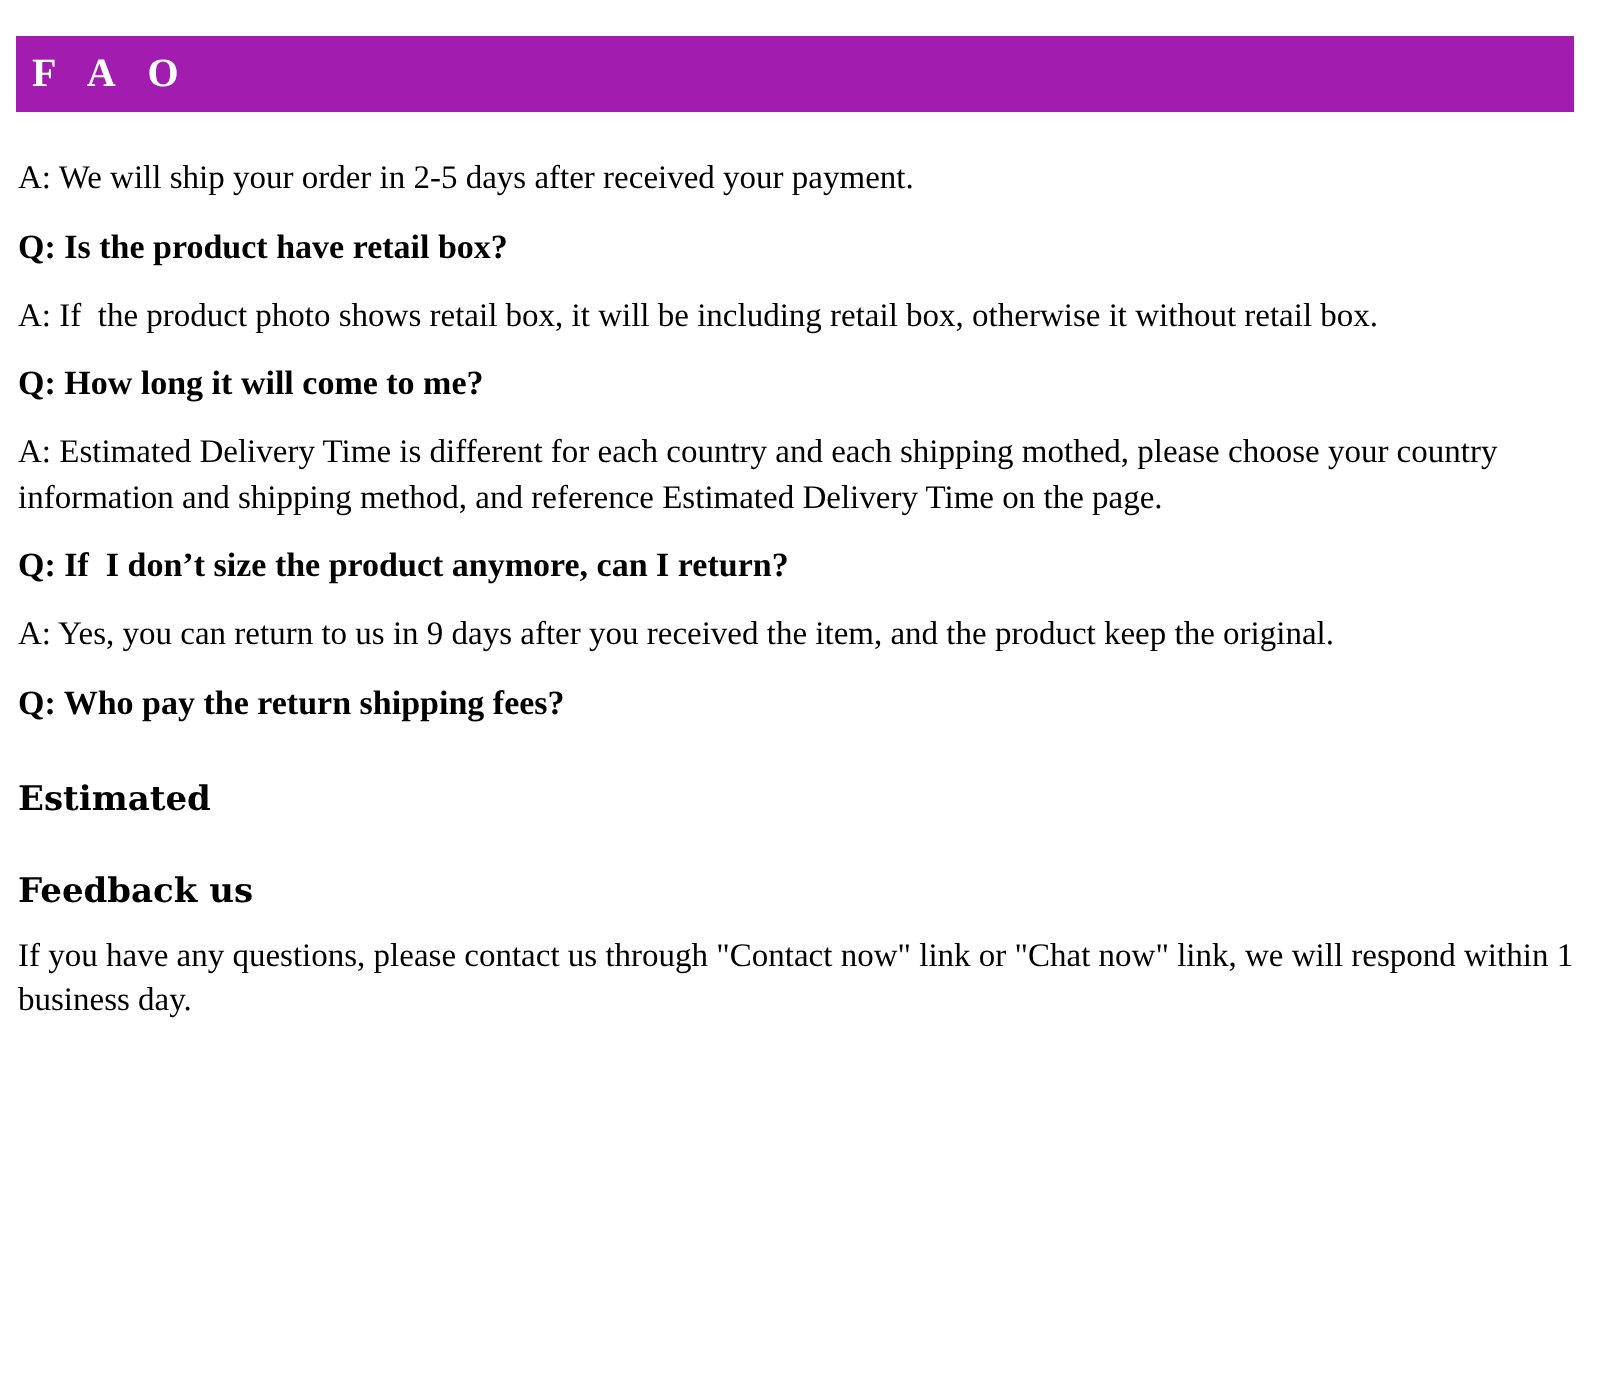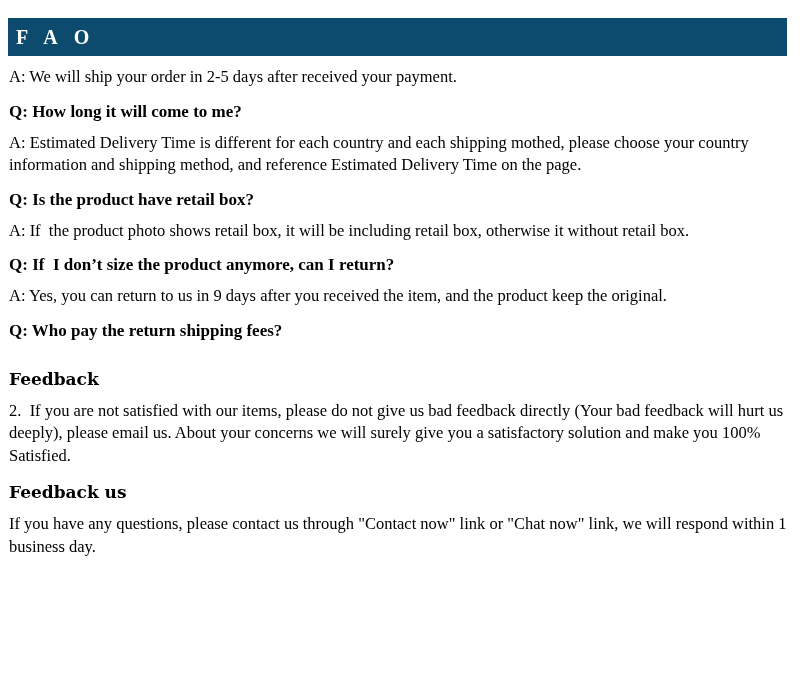--- a/index.html
+++ b/index.html
@@ -24,21 +24,21 @@
     box-sizing: border-box;
   }
 
   
   .title-bar {
     position: absolute;
     left: 8px;
     top: 18px;
     width: 779px;
     height: 38px;
-    background: #0c4a6e;
+    background: #a21caf;
     color: #ffffff;
     display: flex;
     align-items: center;
   }
   .title-bar .title-text {
     font-family: "Liberation Serif", "DejaVu Serif", serif;
     font-weight: bold;
     font-size: 20px;
     letter-spacing: 6px;
     padding-left: 8px;
@@ -64,21 +64,21 @@
     line-height: 22px;
     margin: 0 0 9px 0;
     white-space: pre-wrap;
   }
 
   .a-line {
     font-family: "Liberation Serif", "DejaVu Serif", serif;
     font-weight: normal;
     font-size: 16.5px;
     line-height: 22.5px;
-    margin: 0 0 12px 0;
+    margin: 12px 0 12px 0;
     white-space: pre-wrap;
   }
 
   .section-heading {
     font-family: "DejaVu Serif", "Liberation Serif", serif;
     font-weight: bold;
     font-size: 17px;
     line-height: 22px;
     margin: 0 0 10px 0;
   }
@@ -105,40 +105,39 @@
     <div class="title-text">F A O</div>
   </div>
 
   <div class="content">
 
     <div class="qa-block">
       <p class="a-line">A: We will ship your order in 2-5 days after received your payment.</p>
     </div>
 
     <div class="qa-block">
-      <p class="q-line">Q: How long it will come to me?</p>
-      <p class="a-line">A: Estimated Delivery Time is different for each country and each shipping mothed, please choose your country information and shipping method, and reference Estimated Delivery Time on the page.</p>
+      <p class="q-line">Q: Is the product have retail box?</p>
+      <p class="a-line">A: If  the product photo shows retail box, it will be including retail box, otherwise it without retail box.</p>
     </div>
 
     <div class="qa-block">
-      <p class="q-line">Q: Is the product have retail box?</p>
-      <p class="a-line">A: If  the product photo shows retail box, it will be including retail box, otherwise it without retail box.</p>
+      <p class="q-line">Q: How long it will come to me?</p>
+      <p class="a-line">A: Estimated Delivery Time is different for each country and each shipping mothed, please choose your country information and shipping method, and reference Estimated Delivery Time on the page.</p>
     </div>
 
     <div class="qa-block">
       <p class="q-line">Q: If  I don’t size the product anymore, can I return?</p>
       <p class="a-line">A: Yes, you can return to us in 9 days after you received the item, and the product keep the original.</p>
     </div>
 
     <div class="qa-block">
       <p class="q-line">Q: Who pay the return shipping fees?</p>
     </div>
 
-    <div class="section-heading section-first">Feedback</div>
-    <p class="body-para">2.  If you are not satisfied with our items, please do not give us bad feedback directly (Your bad feedback will hurt us deeply), please email us. About your concerns we will surely give you a satisfactory solution and make you 100% Satisfied.</p>
+    <div class="section-heading section-first">Estimated</div>
 
     <div class="spacer-md"></div>
 
     <div class="section-heading">Feedback us</div>
     <p class="body-para">If you have any questions, please contact us through "Contact now" link or "Chat now" link, we will respond within 1 business day.</p>
 
   </div>
 </div>
 
 </body></html>

